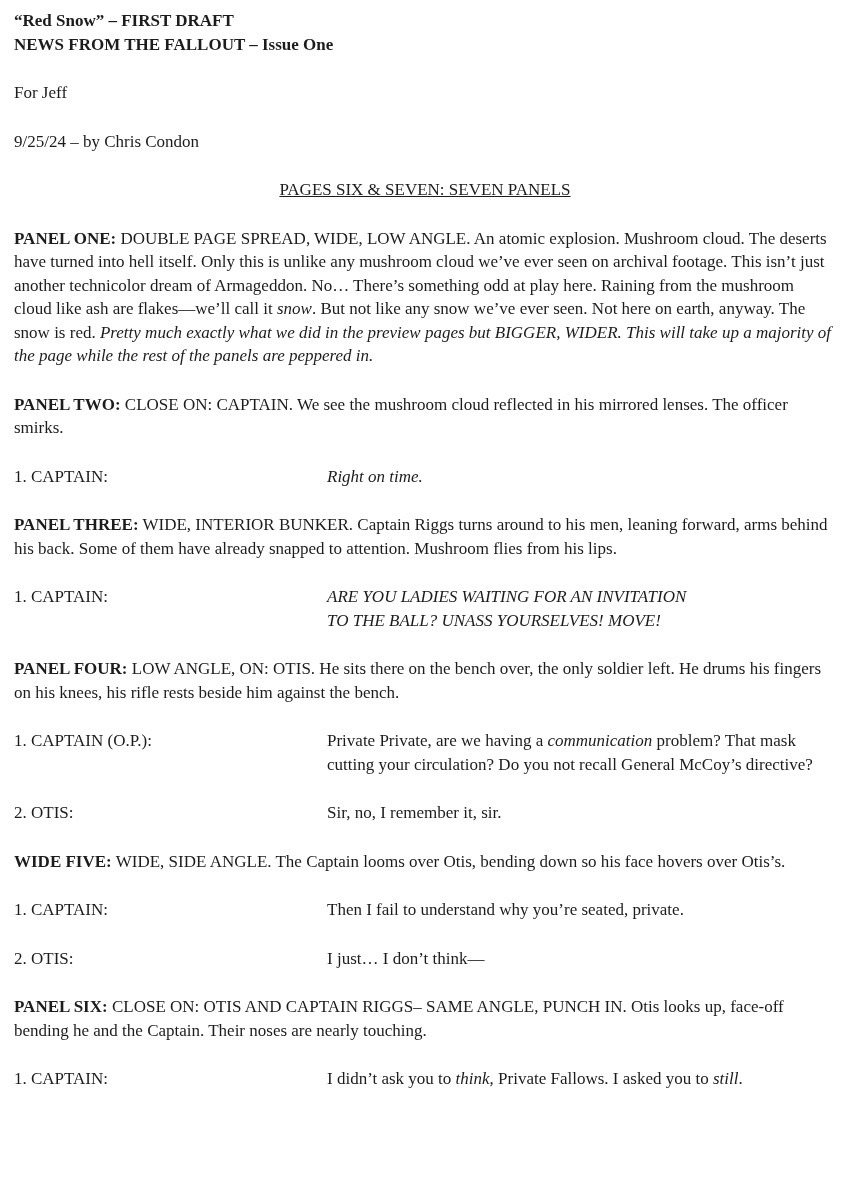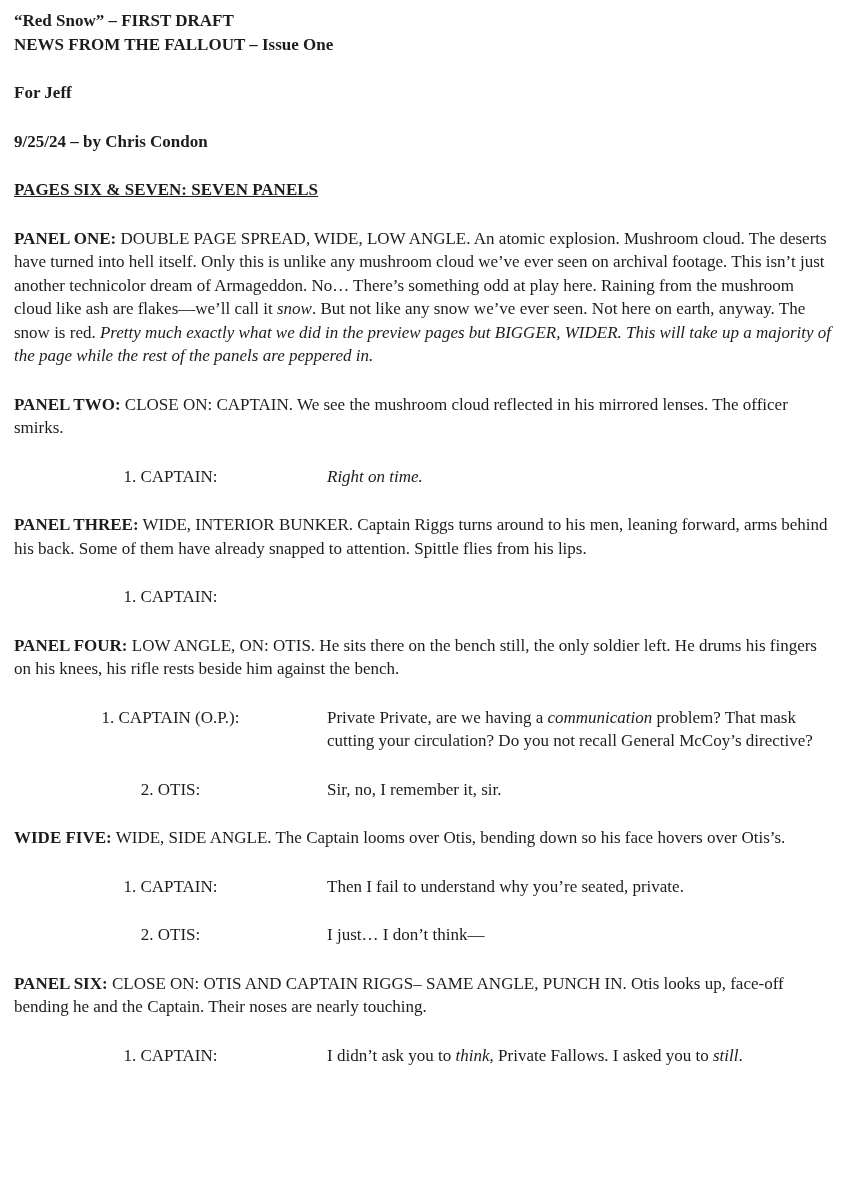--- a/index.html
+++ b/index.html
@@ -12,25 +12,25 @@
   .page {
     box-sizing: border-box;
     width: 858px; height: 1200px;
     padding: 9px 22px 0 14px;
     color: #1c1c1c;
     font-size: 17px;
     line-height: 23.5px;
   }
   .title-line { font-weight: bold; margin: 0; }
   .para { margin: 0 0 25px 0; }
-  .bold { font-weight: bold; }
-  .underlined { text-decoration: underline; }
+  .bold { font-weight: normal; }
+  .underlined { text-decoration: underline; text-align: center; }
   .action { margin: 16px 0 25px 0; }
   .dialogue { display: flex; align-items: flex-start; margin: 0 0 25px 0; }
-  .speaker { width: 313px; flex: 0 0 313px; text-align: center; }
+  .speaker { width: 313px; flex: 0 0 313px; }
   .dtext { flex: 1 1 auto; white-space: pre-wrap; }
   .b { font-weight: bold; }
   .i { font-style: italic; }
   header { margin: 0 0 25px 0; }
 </style>
 </head>
 <body>
 
 <div class="page">
   <header>
@@ -40,25 +40,27 @@
   <p class="para bold">For Jeff</p>
   <p class="para bold">9/25/24 – by Chris Condon</p>
   <p class="para bold underlined">PAGES SIX &amp; SEVEN: SEVEN PANELS</p>
   <main id="script-body">
       <p class="action"><span class="b">PANEL ONE:</span><span> DOUBLE PAGE SPREAD, WIDE, LOW ANGLE. An atomic explosion. Mushroom cloud. The deserts have turned into hell itself. Only this is unlike any mushroom cloud we’ve ever seen on archival footage. This isn’t just another technicolor dream of Armageddon. No… There’s something odd at play here. Raining from the mushroom cloud like ash are flakes—we’ll call it </span><span class="i">snow</span><span>. But not like any snow we’ve ever seen. Not here on earth, anyway. The snow is red. </span><span class="i">Pretty much exactly what we did in the preview pages but BIGGER, WIDER. This will take up a majority of the page while the rest of the panels are peppered in.</span></p>
       <p class="action"><span class="b">PANEL TWO:</span><span> CLOSE ON: CAPTAIN. We see the mushroom cloud reflected in his mirrored lenses. The officer smirks.</span></p>
       <div class="dialogue">
         <div class="speaker">1. CAPTAIN:</div>
         <div class="dtext"><span class="i">Right on time.</span></div>
       </div>
-      <p class="action"><span class="b">PANEL THREE:</span><span> WIDE, INTERIOR BUNKER. Captain Riggs turns around to his men, leaning forward, arms behind his back. Some of them have already snapped to attention. Spittle flies from his lips.</span></p>
+      <p class="action"><span class="b">PANEL THREE:</span><span> WIDE, INTERIOR BUNKER. Captain Riggs turns around to his men, leaning forward, arms behind his back. Some of them have already snapped to attention. Mushroom flies from his lips.</span></p>
       <div class="dialogue">
         <div class="speaker">1. CAPTAIN:</div>
+        <div class="dtext"><span class="i">ARE YOU LADIES WAITING FOR AN INVITATION
+TO THE BALL? UNASS YOURSELVES! MOVE!</span></div>
       </div>
-      <p class="action"><span class="b">PANEL FOUR:</span><span> LOW ANGLE, ON: OTIS. He sits there on the bench still, the only soldier left. He drums his fingers on his knees, his rifle rests beside him against the bench.</span></p>
+      <p class="action"><span class="b">PANEL FOUR:</span><span> LOW ANGLE, ON: OTIS. He sits there on the bench over, the only soldier left. He drums his fingers on his knees, his rifle rests beside him against the bench.</span></p>
       <div class="dialogue">
         <div class="speaker">1. CAPTAIN (O.P.):</div>
         <div class="dtext"><span>Private Private, are we having a </span><span class="i">communication</span><span> problem? That mask cutting your circulation? Do you not recall General McCoy’s directive?</span></div>
       </div>
       <div class="dialogue">
         <div class="speaker">2. OTIS:</div>
         <div class="dtext"><span>Sir, no, I remember it, sir.</span></div>
       </div>
       <p class="action"><span class="b">WIDE FIVE:</span><span> WIDE, SIDE ANGLE. The Captain looms over Otis, bending down so his face hovers over Otis’s.</span></p>
       <div class="dialogue">

